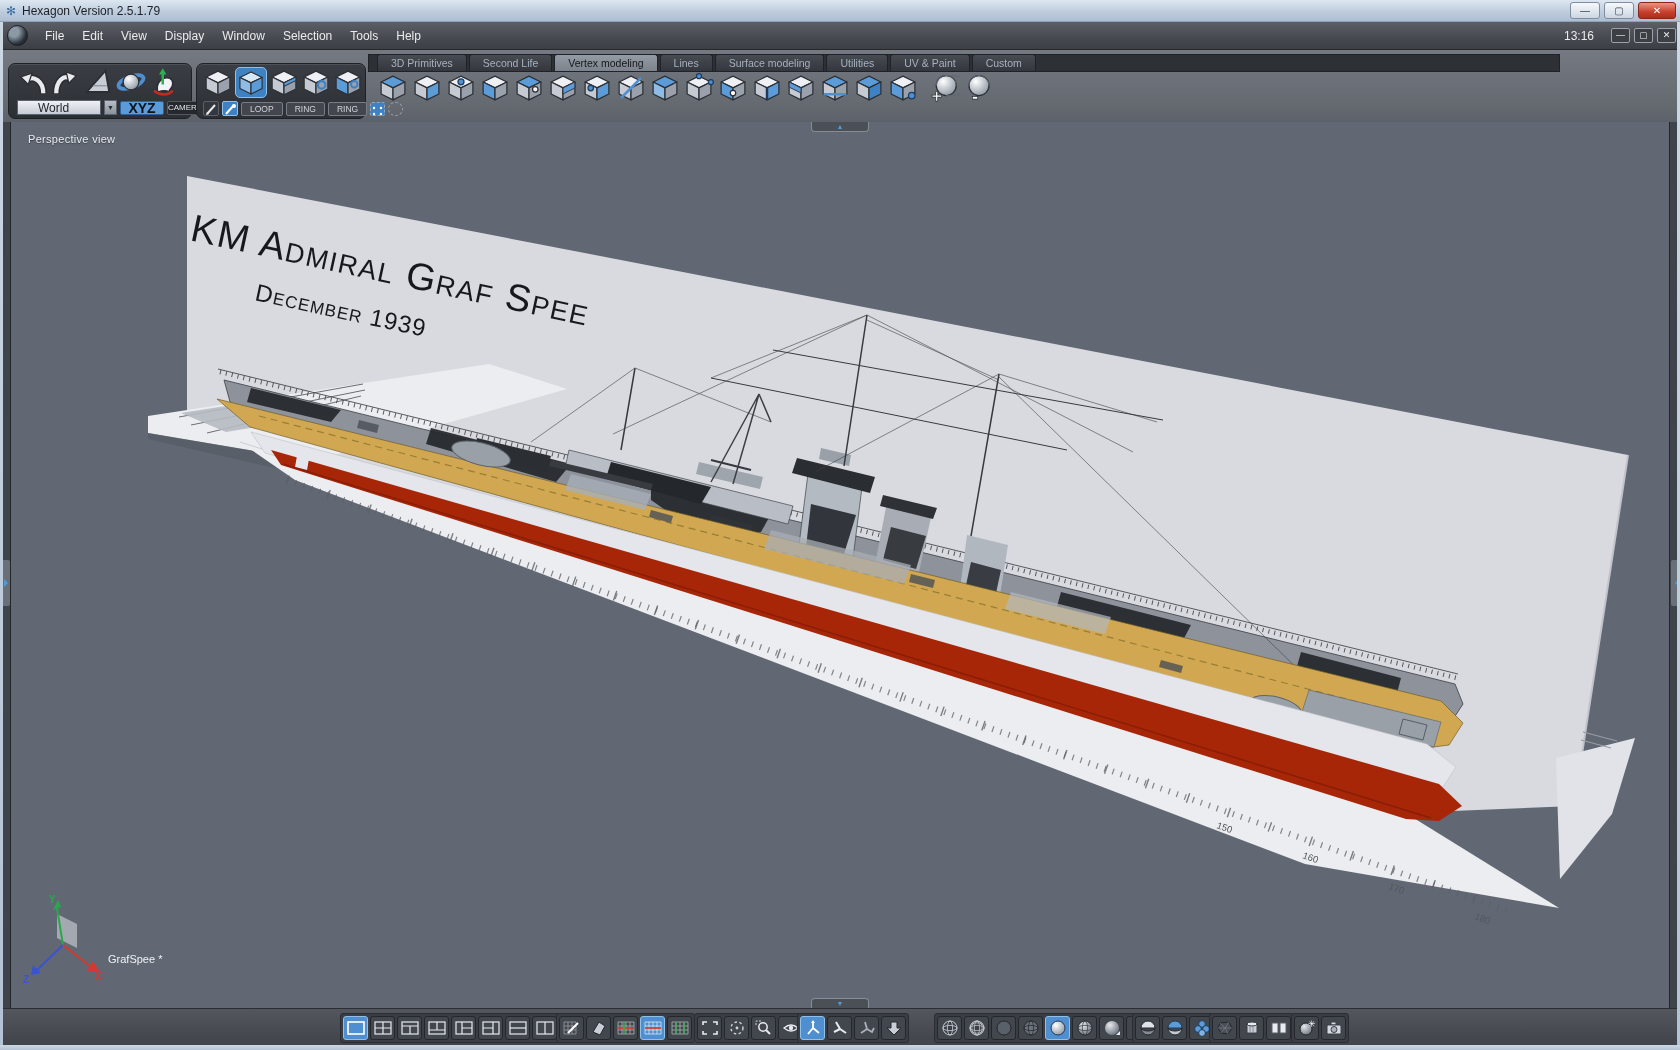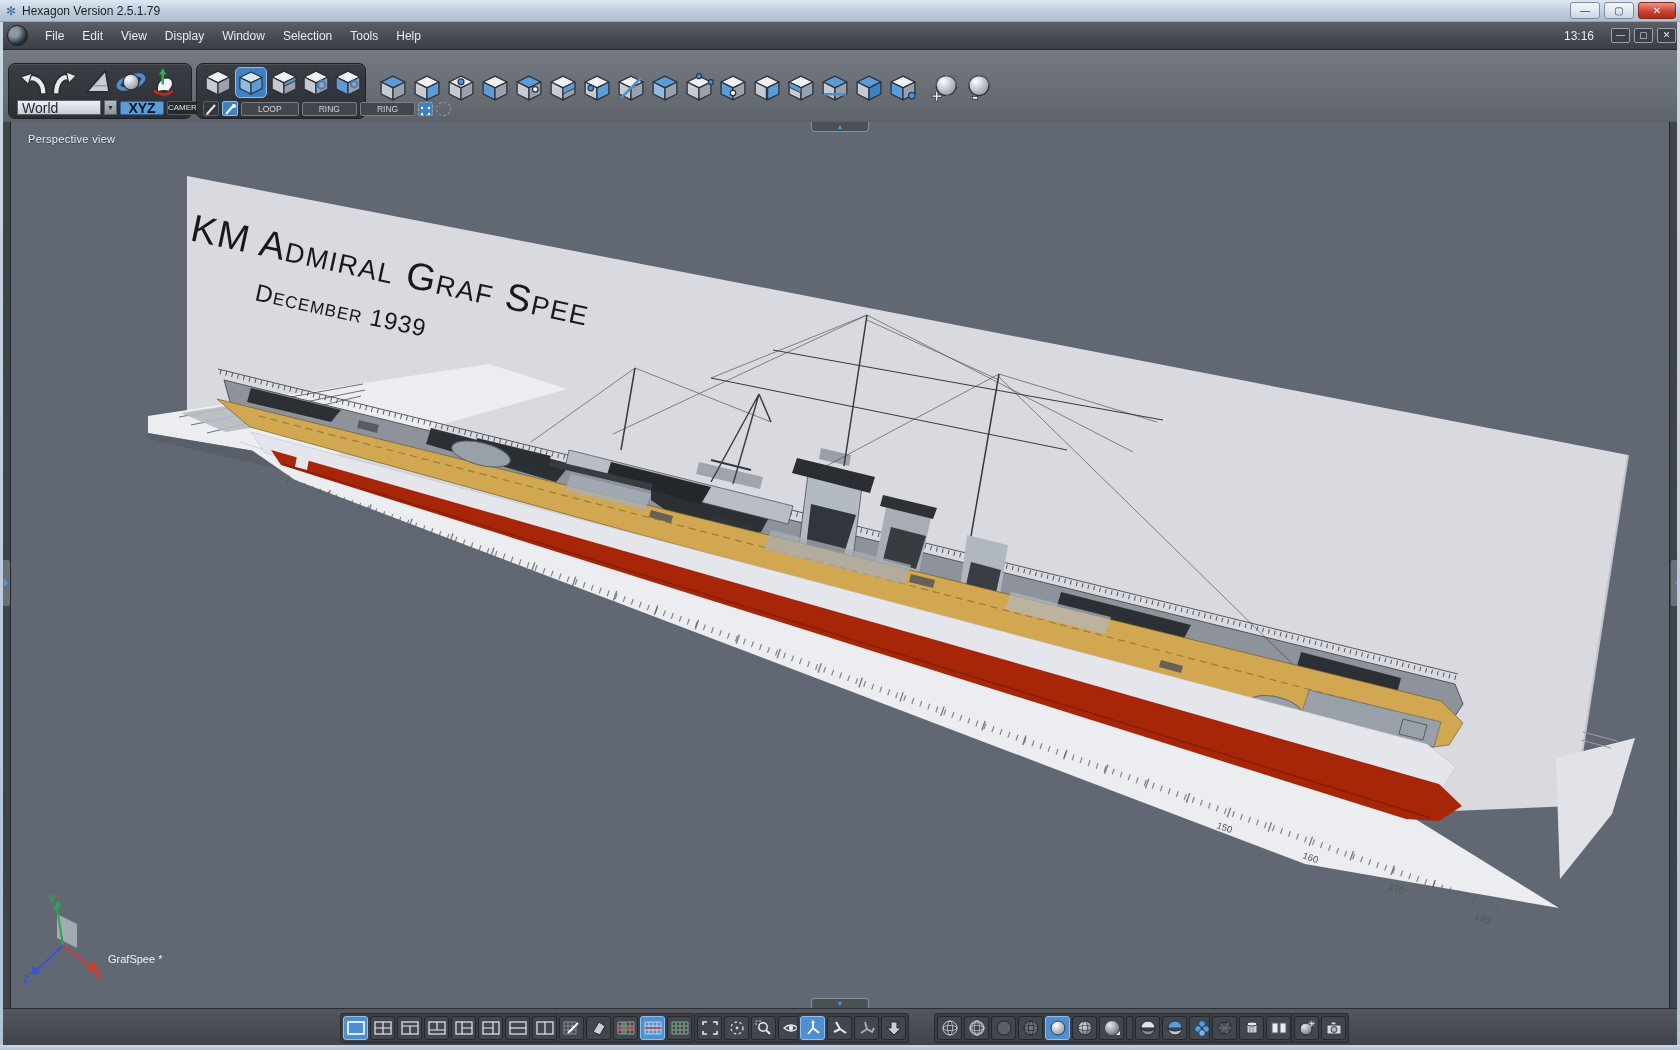--- a/index.html
+++ b/index.html
@@ -32,24 +32,24 @@
   
   .toolband{position:absolute;left:0;top:50px;width:1680px;height:72px;
     background:linear-gradient(#757a82,#646970 80%,#5d626a);}
   .panel{position:absolute;background:linear-gradient(#3a3d43,#2c2f34);border:1px solid #1e2125;
     border-radius:7px;box-shadow:inset 0 1px 0 #4d5158;}
   .p1{left:8px;top:13px;width:184px;height:56px;}
   .p2{left:196px;top:13px;width:170px;height:56px;}
   .prow{position:absolute;display:flex;align-items:center;}
   .ticon{width:30px;height:30px;}
   .smbtn{height:14px;font-size:8.5px;color:#ced3da;background:#43474d;border:1px solid #777d85;
-    border-radius:2px;padding:1px 16px;line-height:11px;}
+    border-radius:2px;padding:1px 8px;line-height:11px;}
   .selbox{background:#3f82c4;border:1px solid #8fc0ea;border-radius:5px;}
   .sel-spc{width:84px;height:15px;background:linear-gradient(#eef1f4,#c7cdd5);border:1px solid #5c636c;
-    font-size:14px;color:#23262b;padding:1px 4px;line-height:12px;}
+    font-size:12px;color:#23262b;padding:1px 20px;line-height:12px;}
   .sel-arr{width:13px;height:15px;background:linear-gradient(#b9bfc7,#8b929b);border:1px solid #5c636c;
     color:#2a2e33;font-size:7px;text-align:center;line-height:14px;}
   .xyz{width:44px;height:14px;background:#5b9bd8;border:1px solid #2d63a0;color:#0d1319;
     font-size:14px;font-weight:bold;text-align:center;line-height:12px;border-radius:2px;}
   .cam{width:40px;height:14px;background:#25282c;border:1px solid #55595f;color:#dfe3e8;
     font-size:8px;text-align:left;line-height:12px;border-radius:2px;}
   .tabstrip{position:absolute;left:368px;top:4px;width:1192px;height:18px;background:#2d3035;
     border:1px solid #1f2226;display:flex;align-items:flex-end;padding-left:8px;gap:2px;}
   .tab{font-size:10.5px;color:#a6b0bd;background:linear-gradient(#474b52,#34373d);
     border:1px solid #1f2226;border-bottom:none;border-radius:3px 3px 0 0;padding:2px 13px 2px;}
@@ -221,20 +221,30 @@
               <circle cx="3" cy="3" r="1.2" fill="#fff"></circle>
               <circle cx="10" cy="3" r="1.2" fill="#fff"></circle>
               <circle cx="3" cy="9" r="1.2" fill="#fff"></circle>
               <circle cx="10" cy="9" r="1.2" fill="#fff"></circle>
             </svg>
         </span>
         <span class="miniicon round"></span>
       </div>
     </div>
 
+    <div class="tabstrip">
+      <div class="tab">3D Primitives</div>
+      <div class="tab">Second Life</div>
+      <div class="tab active">Vertex modeling</div>
+      <div class="tab">Lines</div>
+      <div class="tab">Surface modeling</div>
+      <div class="tab">Utilities</div>
+      <div class="tab">UV &amp; Paint</div>
+      <div class="tab">Custom</div>
+    </div>
 
     <div class="iconrow">
       <svg class="ticon" viewBox="0 0 24 24" style="--ct:#5b9bd8;">
           <use href="#cub"></use>
         </svg>
       <svg class="ticon" viewBox="0 0 24 24" style="--cr:#5b9bd8;">
           <use href="#cub"></use>
         </svg>
       <svg class="ticon" viewBox="0 0 24 24">
           <use href="#cub"></use>

